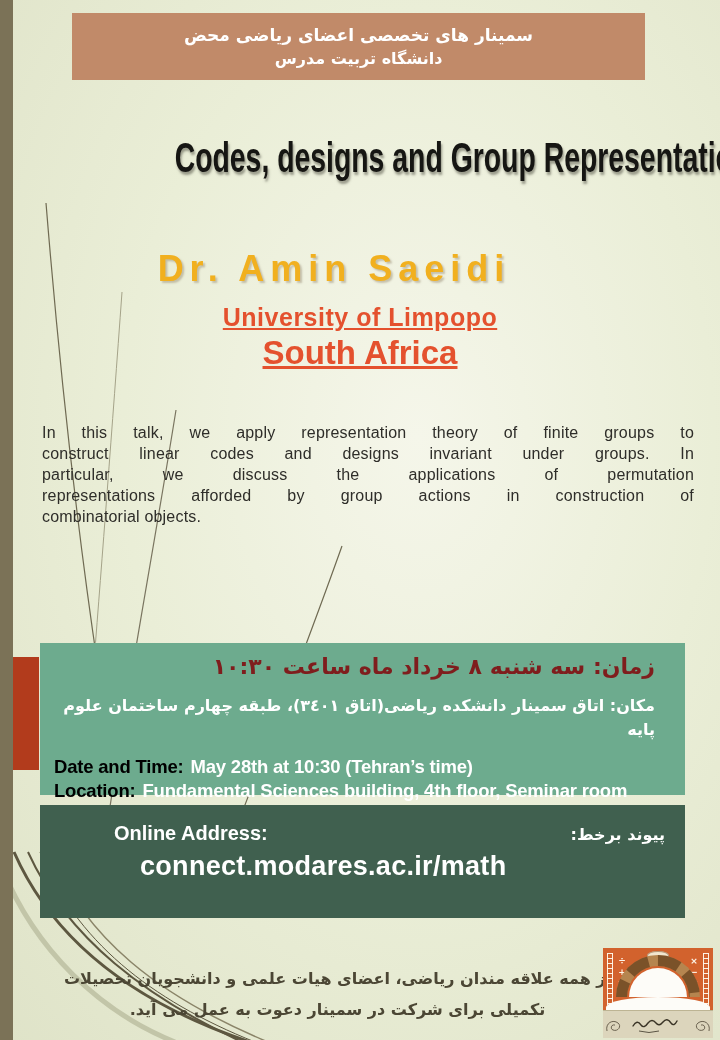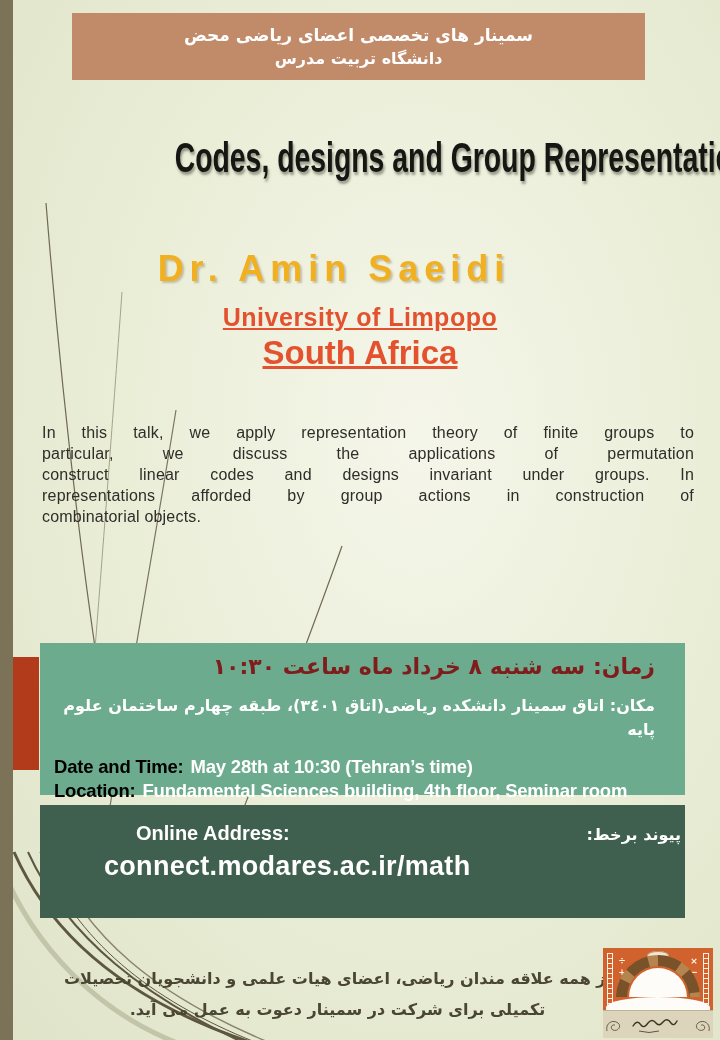--- a/index.html
+++ b/index.html
@@ -64,26 +64,26 @@
   }
   .en-lines{margin-top:13px;}
   .en-line{font-size:18.5px;font-weight:bold;color:#ffffff;line-height:1.34;white-space:nowrap;letter-spacing:-0.2px;}
   .en-label{color:#000000;margin-right:7px;}
 
   .online-box{
     position:absolute;left:40px;top:805px;width:645px;height:113px;background:#40604f;z-index:4;
     box-sizing:border-box;padding-top:17px;
   }
   .online-row{display:flex;justify-content:space-between;align-items:baseline;}
-  .online-label-en{font-size:20px;font-weight:bold;color:#ffffff;padding-left:96px;}
+  .online-label-en{font-size:20px;font-weight:bold;color:#ffffff;padding-left:74px;}
   .online-label-fa{
-    font-size:16px;font-weight:bold;color:#ffffff;direction:rtl;padding-right:4px;
+    font-size:16px;font-weight:bold;color:#ffffff;direction:rtl;padding-right:20px;
     font-family:"DejaVu Sans",sans-serif;
   }
-  .online-url{font-size:27px;font-weight:bold;color:#ffffff;padding-left:64px;margin-top:6px;letter-spacing:0.3px;}
+  .online-url{font-size:27px;font-weight:bold;color:#ffffff;padding-left:100px;margin-top:6px;letter-spacing:0.3px;}
 
   .footer{position:absolute;left:0;top:945px;width:720px;z-index:4;display:flex;}
   .footer-text{
     width:555px;margin-left:60px;margin-top:18px;direction:rtl;text-align:center;
     color:#4b4634;font-family:"DejaVu Sans",sans-serif;font-size:16px;font-weight:bold;line-height:1.95;
   }
   .logo{position:absolute;right:7px;top:3px;width:110px;height:89px;}
   .logo-top{position:relative;width:110px;height:62px;background:#d2622d;overflow:hidden;}
   .ruler{position:absolute;top:5px;bottom:5px;width:4px;
     background:repeating-linear-gradient(to bottom, rgba(255,248,235,0.95) 0 1px, transparent 1px 5px);
@@ -134,22 +134,22 @@
   <div class="title-wrap">
     <span class="title">Codes, designs and Group Representation Theory</span>
   </div>
 
   <div class="speaker-name">Dr. Amin Saeidi</div>
   <div class="speaker-aff">University of Limpopo</div>
   <div class="speaker-country">South Africa</div>
 
   <div class="abstract">
     <div class="jline">In this talk, we apply representation theory of finite groups to</div>
+    <div class="jline">construct linear codes and designs invariant under groups. In</div>
     <div class="jline">particular, we discuss the applications of permutation</div>
-    <div class="jline">construct linear codes and designs invariant under groups. In</div>
     <div class="jline">representations afforded by group actions in construction of</div>
     <div class="lastline">combinatorial objects.</div>
   </div>
 
   <div class="info-box">
     <div class="fa-time">زمان: سه شنبه ۸ خرداد ماه ساعت ۱۰:۳۰</div>
     <div class="fa-loc">مکان: اتاق سمینار دانشکده ریاضی(اتاق ٣٤٠١)، طبقه چهارم ساختمان علوم پایه</div>
     <div class="en-lines">
       <div class="en-line">
         <span class="en-label">Date and Time:</span><span>May 28th at 10:30 (Tehran’s time)</span>

